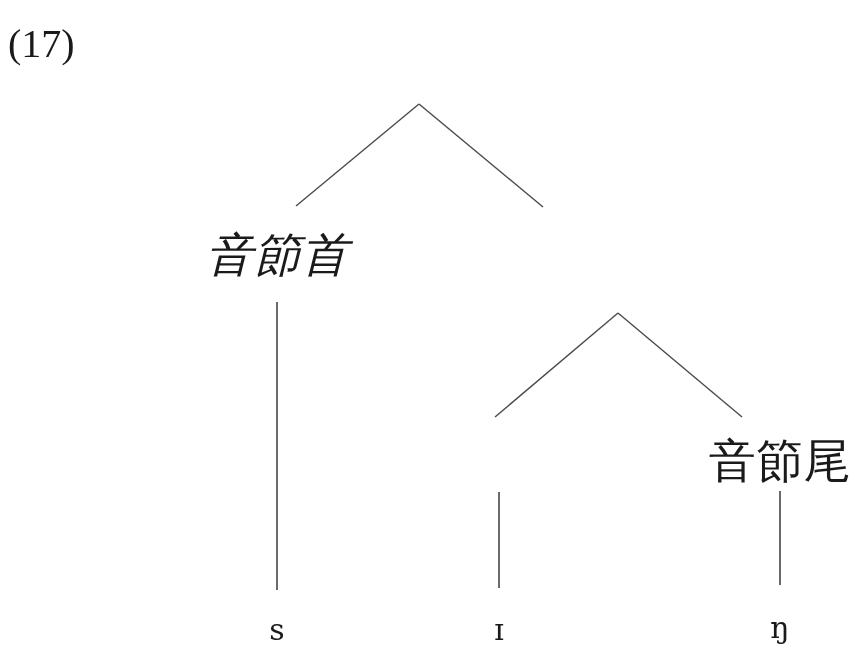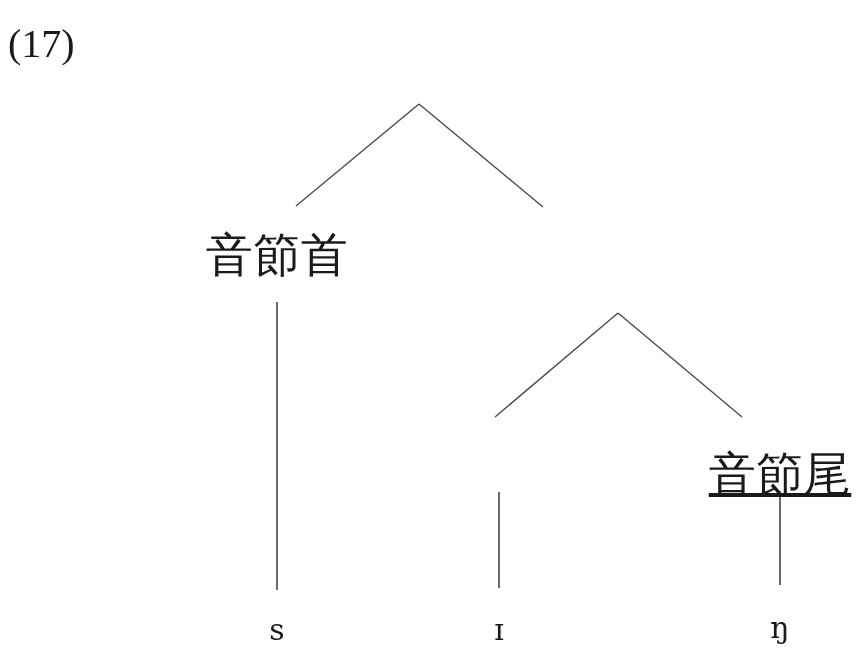--- a/index.html
+++ b/index.html
@@ -62,25 +62,25 @@
     <line x1="419" y1="104" x2="296" y2="206" stroke="#4a4a4a" stroke-width="1.4"></line>
     <line x1="419" y1="104" x2="543" y2="207" stroke="#4a4a4a" stroke-width="1.4"></line>
     <line x1="618" y1="313" x2="495" y2="417" stroke="#4a4a4a" stroke-width="1.4"></line>
     <line x1="618" y1="313" x2="742" y2="417" stroke="#4a4a4a" stroke-width="1.4"></line>
     <line x1="277" y1="302" x2="277" y2="590" stroke="#5a5a5a" stroke-width="1.8"></line>
     <line x1="499" y1="492" x2="499" y2="588" stroke="#5a5a5a" stroke-width="1.8"></line>
     <line x1="780" y1="491" x2="780" y2="585" stroke="#5a5a5a" stroke-width="1.8"></line>
   </svg>
 
 
-  <div class="node-label cjk" style="left:277px; top:231px;">音節首</div>
+  <div class="node-label cjk" style="left:277px; top:231px;font-style:italic;">音節首</div>
 
 
 
-  <div class="node-label cjk" style="left:780px; top:450px;text-decoration:underline;">音節尾</div>
+  <div class="node-label cjk" style="left:780px; top:437px;">音節尾</div>
 
   <div class="node-label terminal" style="left:277px; top:615px;">s</div>
 
   <div class="node-label terminal" style="left:499px; top:615px;">ɪ</div>
 
   <div class="node-label terminal" style="left:780px; top:613px;">ŋ</div>
 
 </div>
 
 </body></html>

